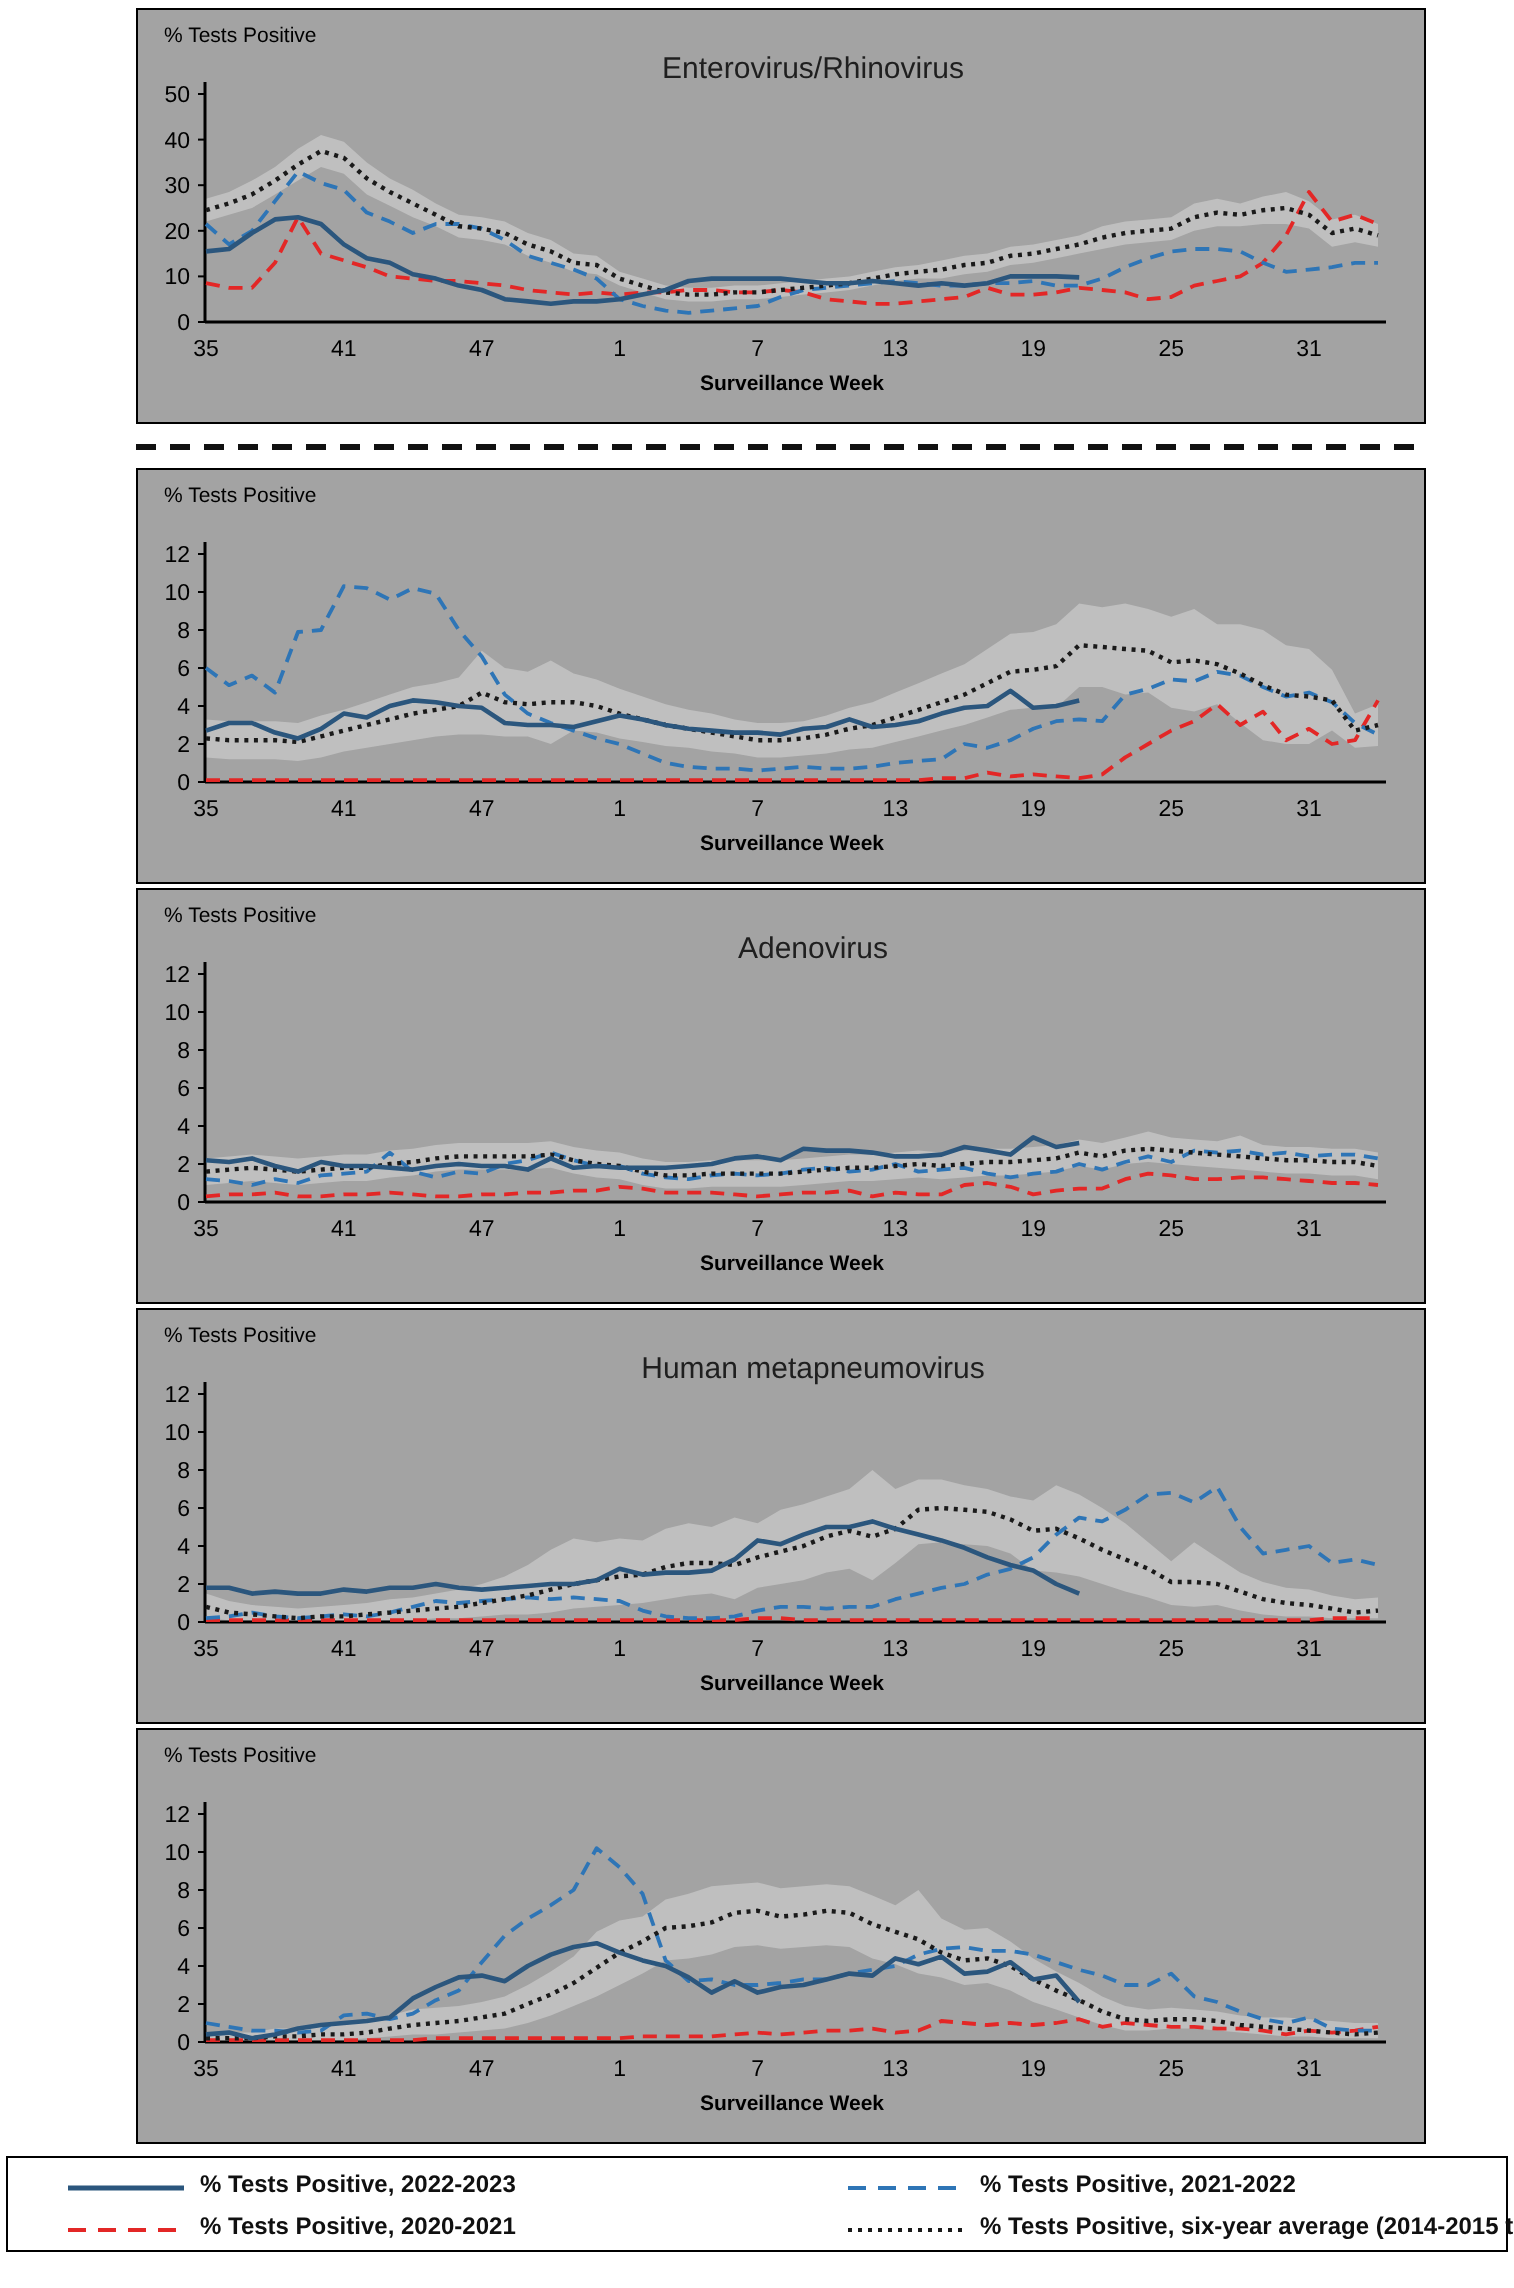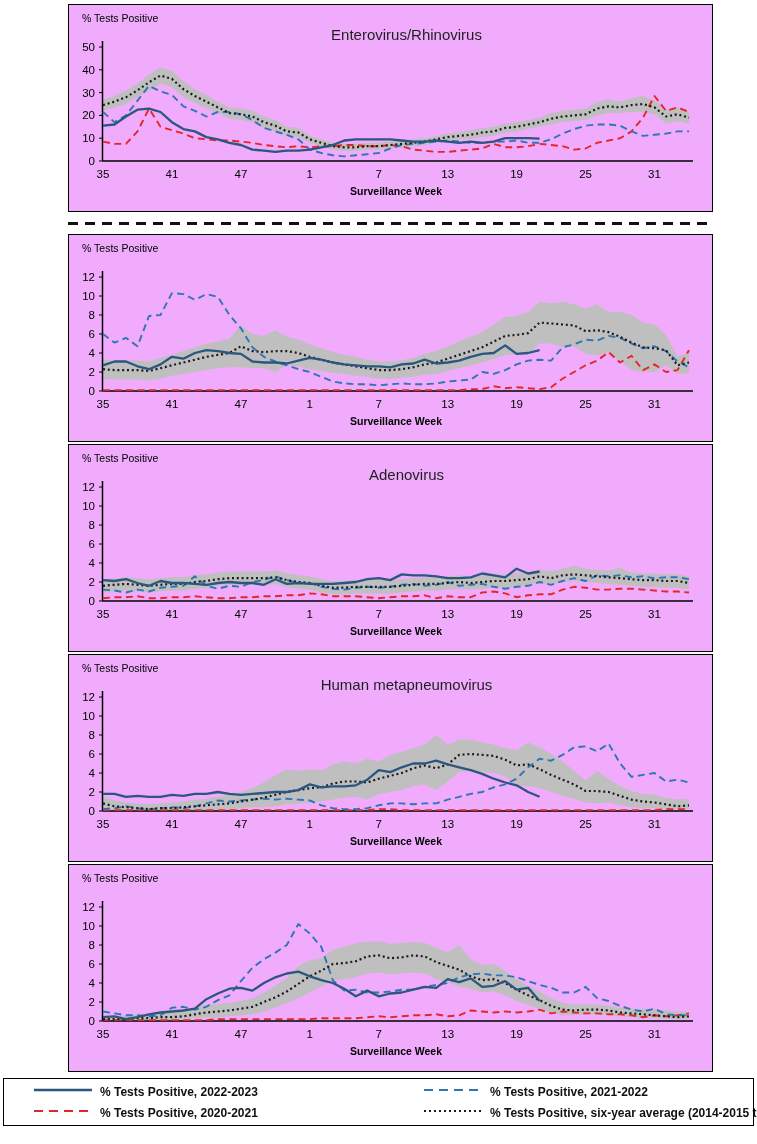--- a/index.html
+++ b/index.html
@@ -1,30 +1,30 @@
 <!DOCTYPE html>
 <html><head>
 <meta charset="utf-8">
 <style>
   html,body{margin:0;padding:0;background:#fff;}
   .page{width:757px;height:1144px;background:#fff;position:relative;
         font-family:"Liberation Sans",sans-serif;color:#000;overflow:hidden;padding-top:4px;box-sizing:border-box;}
   .chart-box{width:645px;height:208px;margin-left:68px;margin-bottom:2px;
-             border:1px solid #000;background:#f0abfc;position:relative;box-sizing:border-box;}
+             border:1px solid #000;background:#a3a3a3;position:relative;box-sizing:border-box;}
   .ylab{position:absolute;top:7px;left:13px;font-size:10.5px;color:#000;}
   .ctitle{position:absolute;top:5px;left:0;width:100%;text-align:center;margin:16px;
           font-size:15px;font-weight:400;color:#1f1f1f;}
   .plot{position:absolute;left:0;top:26px;width:643px;height:178px;
         font-family:"Liberation Sans",sans-serif;}
   .divider{height:3px;width:645px;margin:10px 0 9px 68px;
            background:repeating-linear-gradient(90deg,#111 0 10px,transparent 10px 17px);}
   .legend{margin:6px 3px 0 3px;border:1px solid #000;height:48px;box-sizing:border-box;
           display:grid;grid-template-columns:390px auto;align-content:center;
           row-gap:7px;padding-left:28px;}
-  .li{display:flex;align-items:flex-start;gap:6px;font-size:12px;font-weight:700;color:#101010;white-space:nowrap;}
+  .li{display:flex;align-items:flex-end;gap:6px;font-size:12px;font-weight:700;color:#101010;white-space:nowrap;}
   .sw{width:62px;height:10px;flex:0 0 62px;}
 </style>
 </head>
 <body>
 
 <div class="page">
 
   <section class="chart-box">
     <div class="ylab">% Tests Positive</div>
     <h2 class="ctitle">Enterovirus/Rhinovirus</h2>

